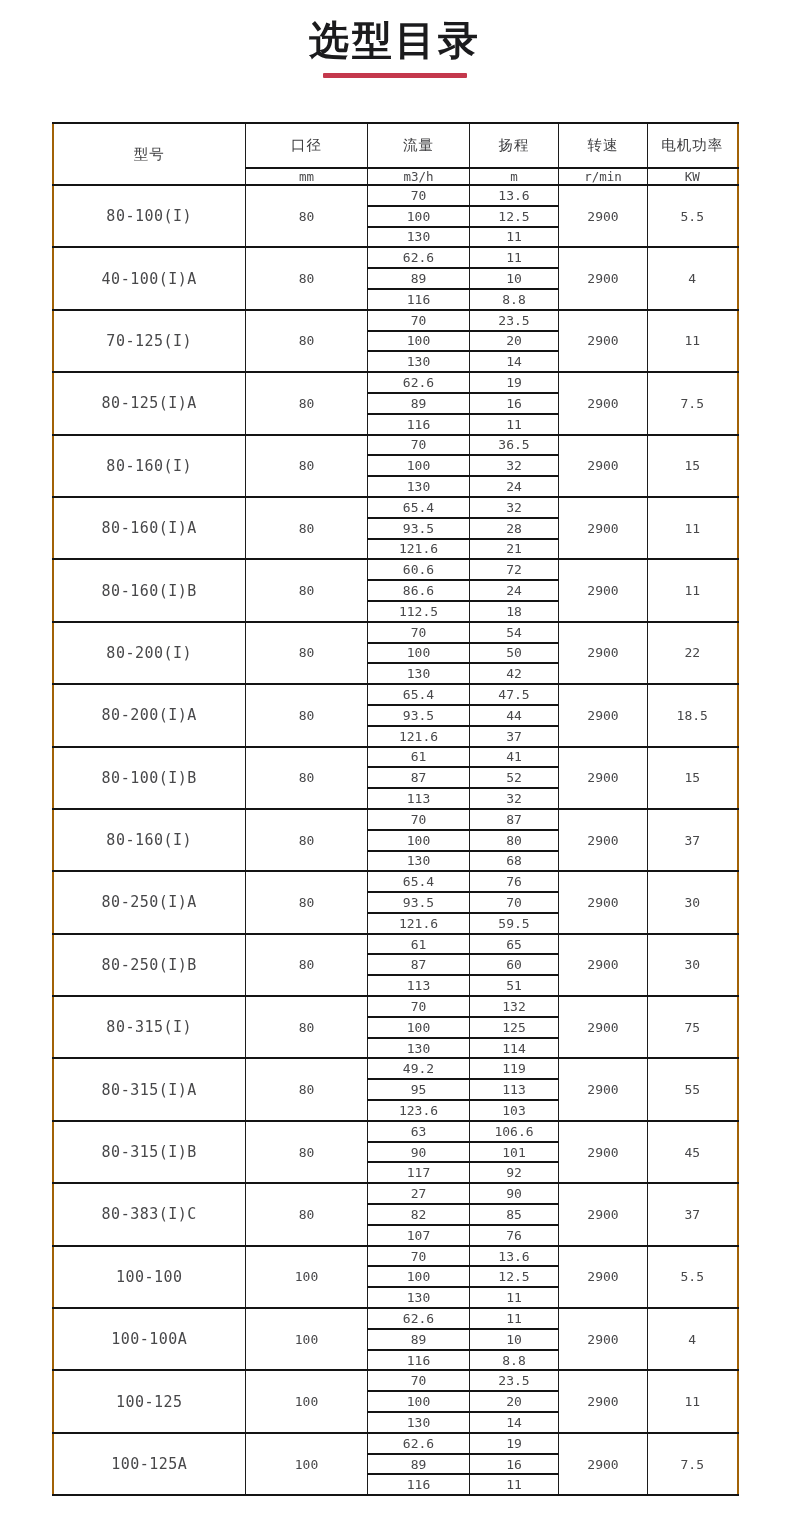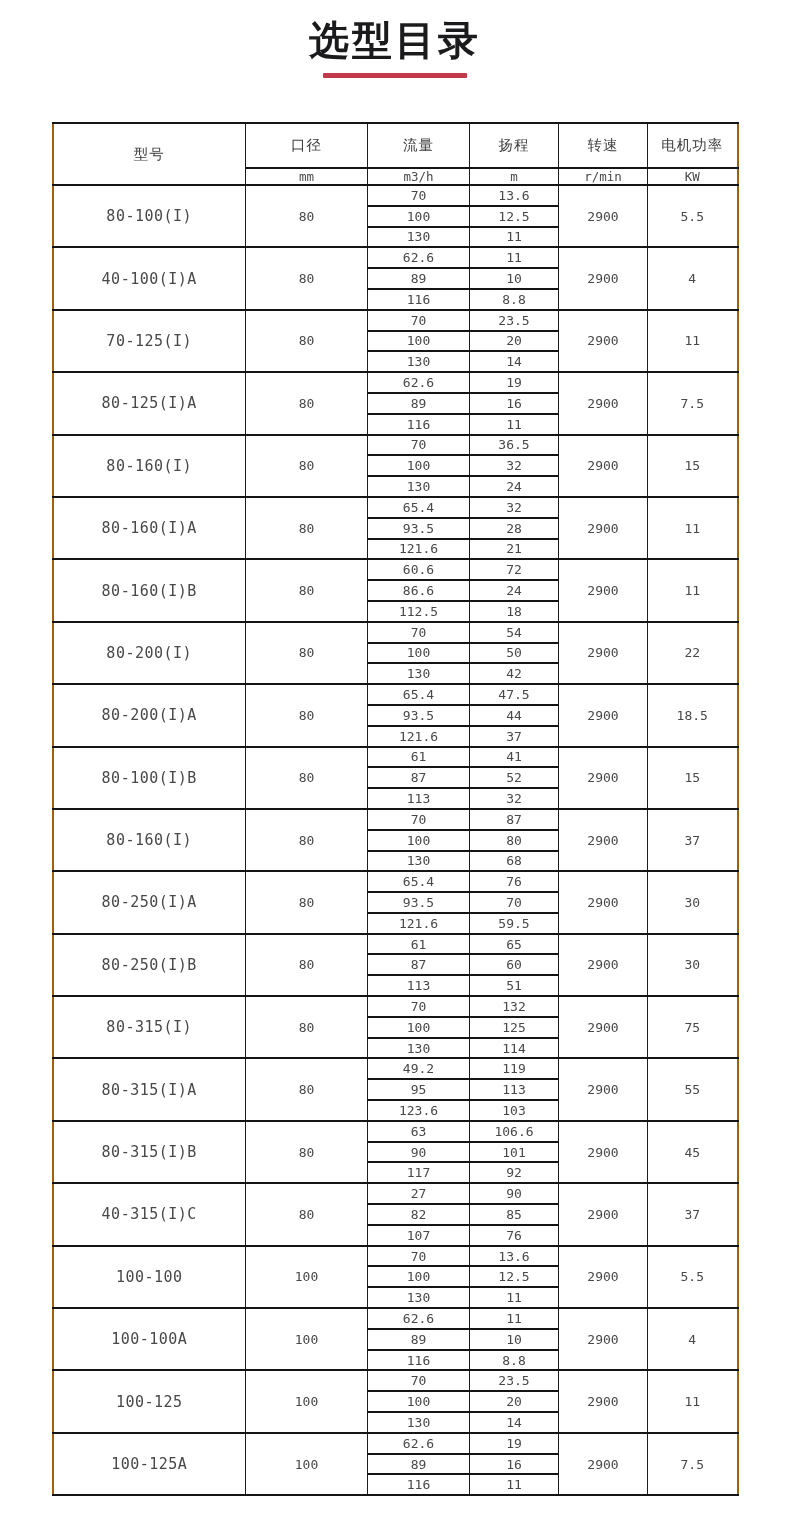--- a/index.html
+++ b/index.html
@@ -373,21 +373,21 @@
   <tr>
     <td class="flow-cell">90</td>
     <td class="head-cell">101</td>
   </tr>
   <tr>
     <td class="flow-cell">117</td>
     <td class="head-cell">92</td>
   </tr>
 
   <tr>
-    <td class="model-cell" rowspan="3">40-315(I)C</td>
+    <td class="model-cell" rowspan="3">80-383(I)C</td>
     <td class="diameter-cell" rowspan="3">80</td>
     <td class="flow-cell">27</td>
     <td class="head-cell">90</td>
     <td class="speed-cell" rowspan="3">2900</td>
     <td class="power-cell" rowspan="3">37</td>
   </tr>
   <tr>
     <td class="flow-cell">82</td>
     <td class="head-cell">85</td>
   </tr>

